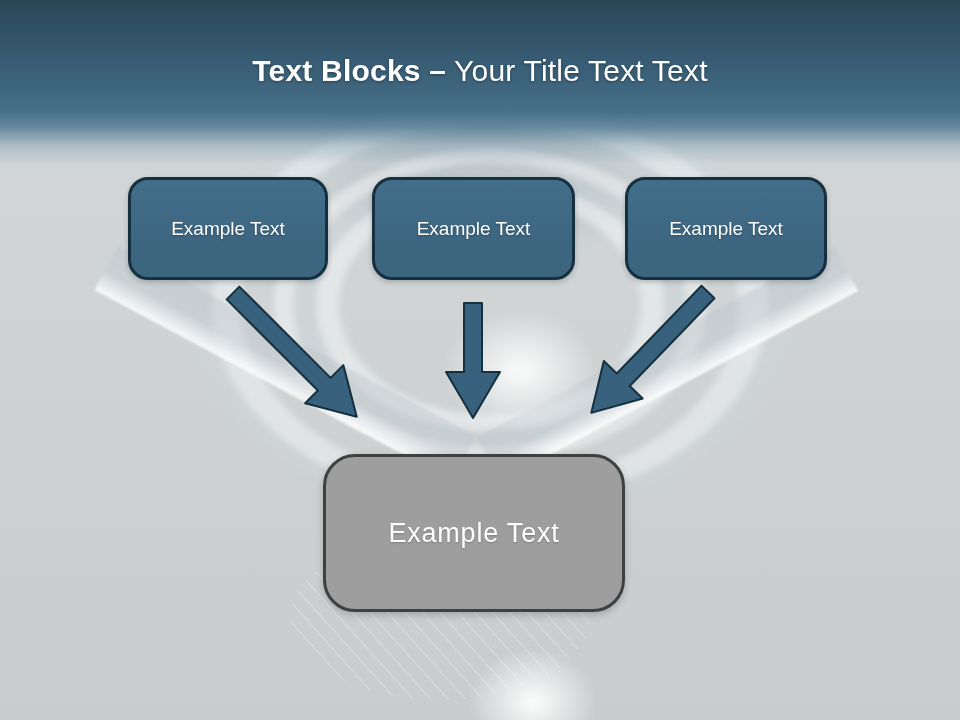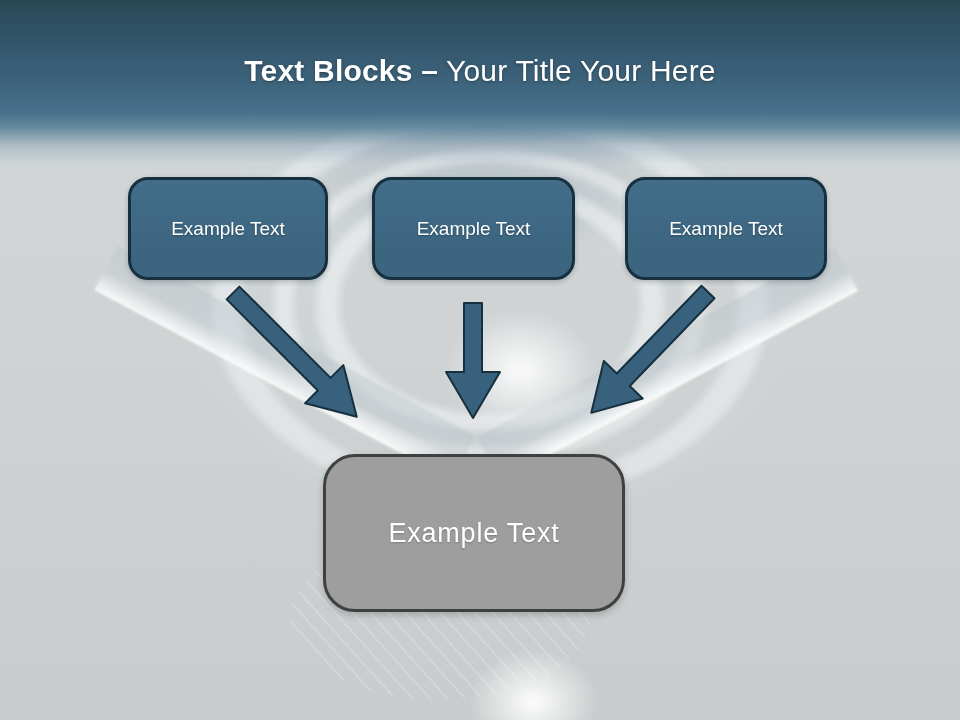--- a/index.html
+++ b/index.html
@@ -111,21 +111,21 @@
     <div class="bg-dark-ellipse"></div>
     <div class="bg-rings"></div>
     <div class="bg-band left"></div>
     <div class="bg-band right"></div>
     <div class="bg-cone-light"></div>
     <div class="bg-streaks"></div>
     <div class="bg-glow"></div>
   </div>
 
   <div class="header"></div>
-  <h1 class="title"><span class="t-bold">Text Blocks –</span> <span class="t-reg">Your Title Your Here</span></h1>
+  <h1 class="title"><span class="t-bold">Text Blocks –</span> <span class="t-reg">Your Title Text Text</span></h1>
 
   <div class="block b1">
     <span>Example Text</span>
   </div>
   <div class="block b2">
     <span>Example Text</span>
   </div>
   <div class="block b3">
     <span>Example Text</span>
   </div>

